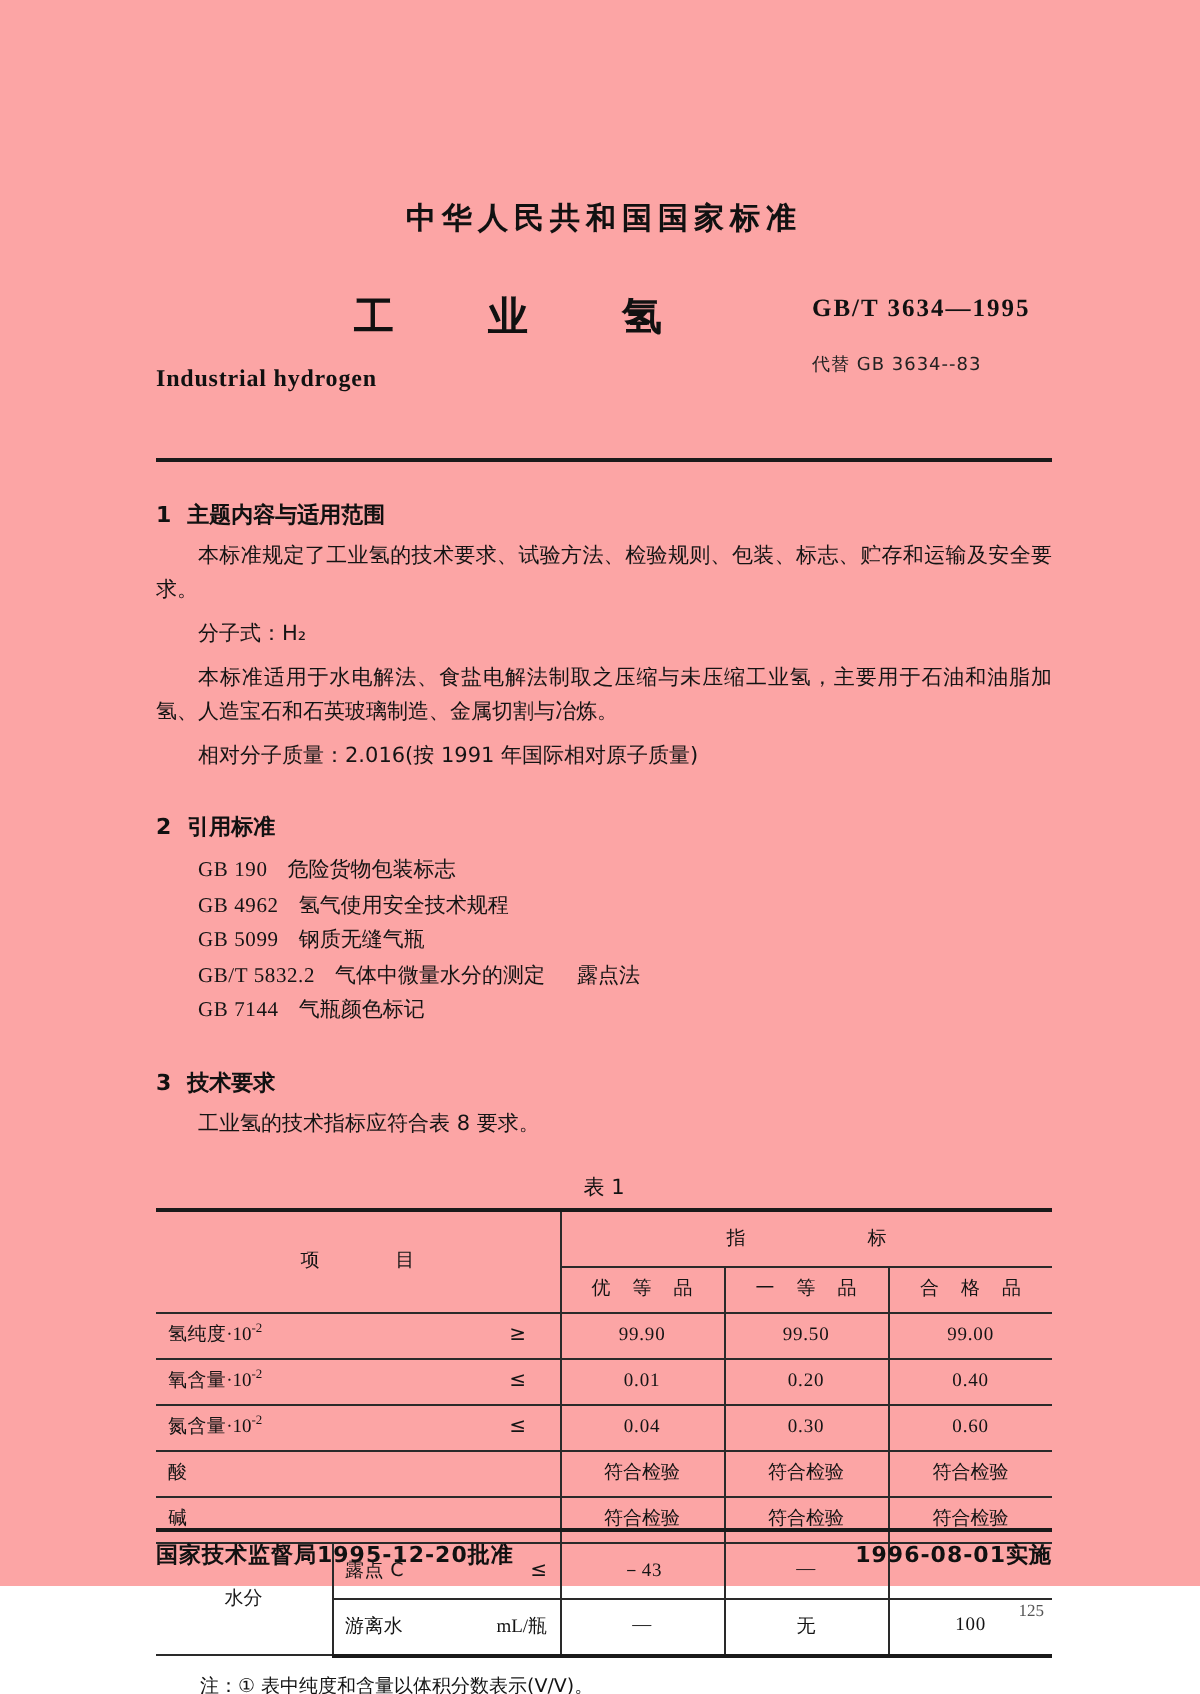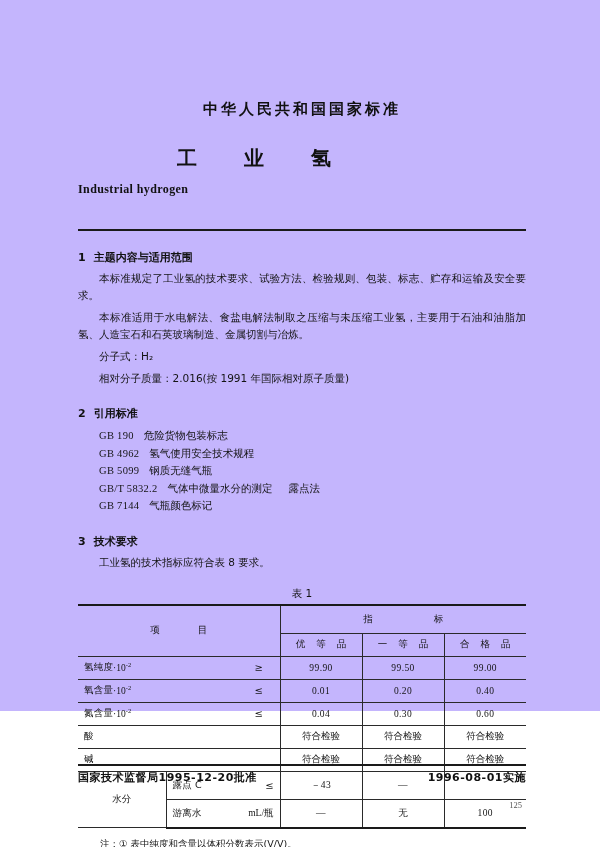--- a/index.html
+++ b/index.html
@@ -12,22 +12,22 @@
     height: 847px;
     position: relative;
     font-family: "DejaVu Sans", "Liberation Sans", sans-serif;
     color: #1a1a1a;
     overflow: hidden;
   }
   .page {
     position: absolute;
     left: 0; top: 0;
     width: 600px;
-    height: 711px;
-    background: #c4b5fd;
+    height: 793px;
+    background: #fca5a5;
   }
   .content {
     position: absolute;
     left: 78px;
     top: 0;
     width: 448px;
   }
 
   
   .std-org {
@@ -211,30 +211,34 @@
 <body>
 
 <div class="page">
   <div class="content">
 
     <div class="std-org">中华人民共和国国家标准</div>
 
     <div class="title-row">
       <div class="doc-title">工 业 氢</div>
       <div class="doc-title-en">Industrial hydrogen</div>
+      <div class="std-code">
+        <div class="code-main">GB/T 3634—1995</div>
+        <div class="code-sub">代替 GB 3634--83</div>
+      </div>
     </div>
 
     <div class="rule-thick"></div>
 
     <div class="sec-head">
       <span class="num">1</span><span>主题内容与适用范围</span>
     </div>
     <div class="para indent">本标准规定了工业氢的技术要求、试验方法、检验规则、包装、标志、贮存和运输及安全要求。</div>
+    <div class="para indent">分子式：H₂</div>
     <div class="para indent">本标准适用于水电解法、食盐电解法制取之压缩与未压缩工业氢，主要用于石油和油脂加氢、人造宝石和石英玻璃制造、金属切割与冶炼。</div>
-    <div class="para indent">分子式：H₂</div>
     <div class="para indent">相对分子质量：2.016(按 1991 年国际相对原子质量)</div>
 
     <div class="sec-head">
       <span class="num">2</span><span>引用标准</span>
     </div>
     <div class="ref-list">
       <div class="ref-item">
         <span class="rnum">GB 190</span><span class="rname">危险货物包装标志</span>
       </div>
       <div class="ref-item">

